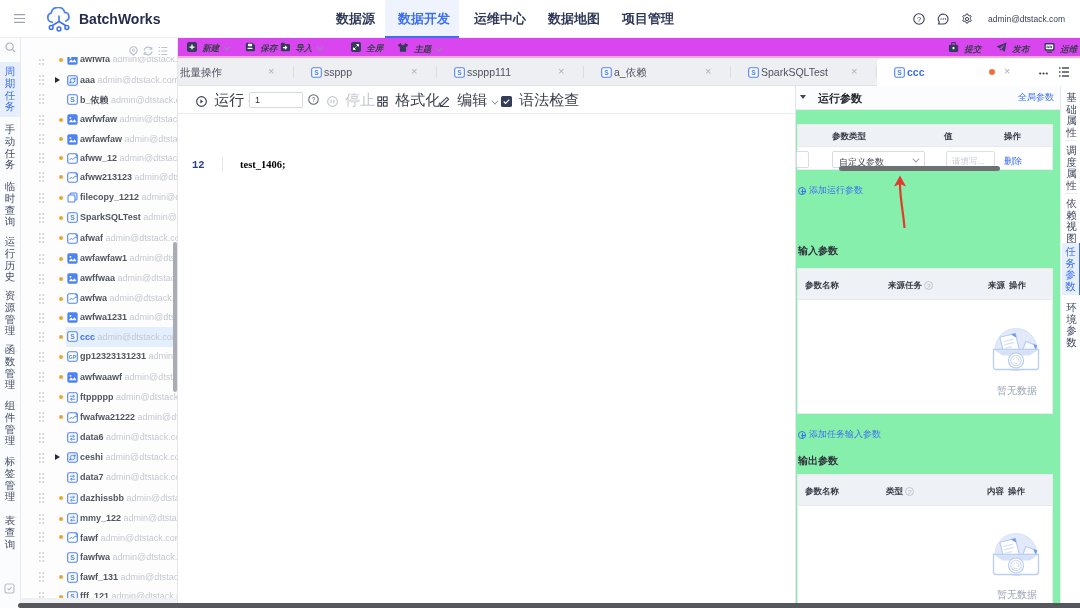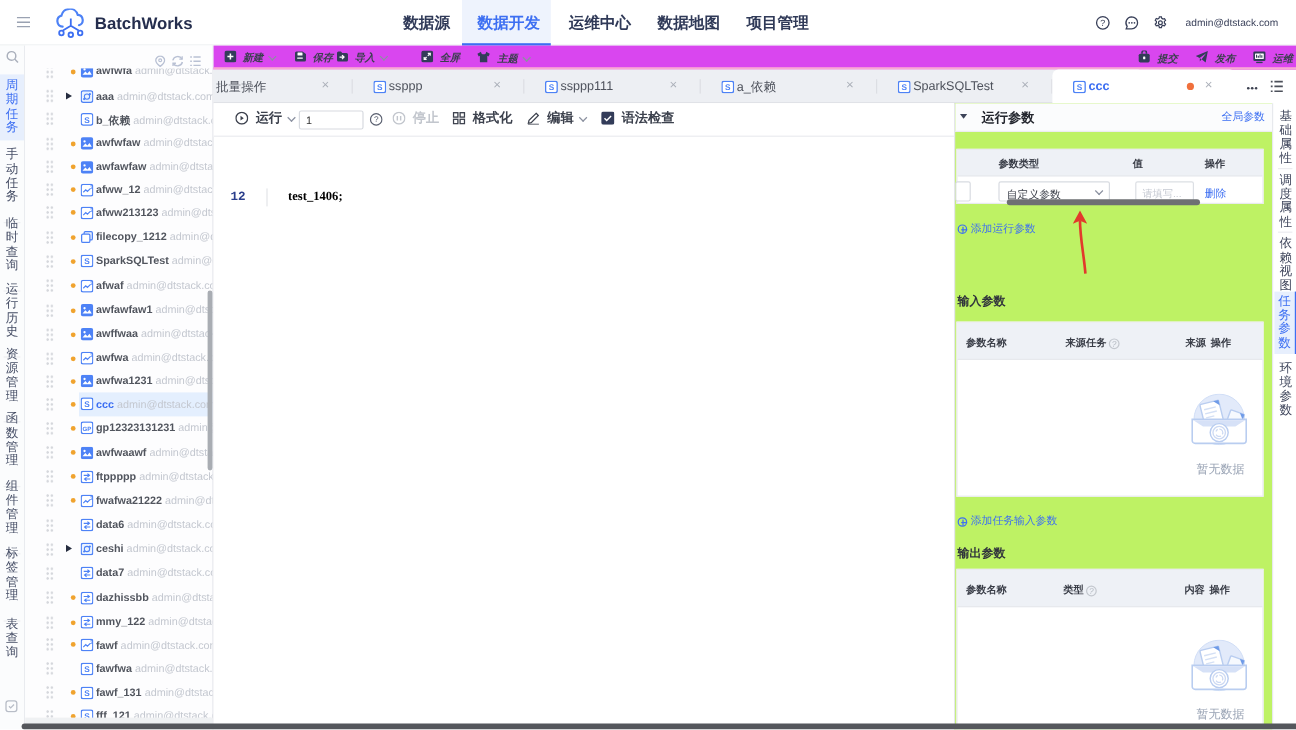--- a/index.html
+++ b/index.html
@@ -44,31 +44,31 @@
 #tabbar{left:178px;top:58px;width:771px;height:28px;background:#edeff3;border-bottom:1px solid #e0e2e7;}
 .tab{position:absolute;top:0;height:28px;font-size:10.5px;color:#4e525c;}
 .tab .tnm{position:absolute;top:8px;}
 .tab .tx{position:absolute;top:7px;font-size:11px;color:#aaafb8;}
 .tab .sep{position:absolute;right:0;top:8px;height:12px;width:1px;background:#dcdee3;}
 #tabccc{background:#fff;border-radius:5px 5px 0 0;}
 #tabccc .tnm{color:#3d6ff2;font-weight:700;}
 .odot2{position:absolute;width:6px;height:6px;border-radius:50%;background:#f0703c;}
 
 #etoolbar{left:178px;top:86px;width:617px;height:28px;background:#fff;border-bottom:1px solid #eaecef;}
-.etb{position:absolute;top:0;height:27px;line-height:27px;font-size:11px;color:#3c414d;font-weight:700;white-space:nowrap;}
+.etb{position:absolute;top:0;height:27px;line-height:27px;font-size:15px;color:#3c414d;font-weight:400;white-space:nowrap;}
 .etb svg{vertical-align:-2px;margin-right:3px;}
 .etb.dis{color:#c2c6cd;}
 #runbox{position:absolute;left:71px;top:6px;width:54px;height:16px;border:1px solid #d7dae0;border-radius:2px;background:#fff;font-size:9px;color:#333;padding:2px 5px;line-height:11px;}
 
 #editor{left:178px;top:114px;width:616px;height:489px;background:#fff;margin-top:42px;}
 #lnum{position:absolute;left:14px;top:3px;font-family:"Liberation Mono",monospace;font-size:10.5px;font-weight:700;color:#2b3f8c;}
 #code{position:absolute;left:62px;top:3px;font-family:Liberation Serif, serif;font-size:10.5px;font-weight:700;color:#000;}
 #indent{position:absolute;left:44px;top:1px;width:1px;height:15px;background:#e3e5e8;}
 
-#rpanel{left:795px;top:86px;width:265px;height:522px;background:#bef264;border-left:1px solid #e4e6ea;overflow:hidden;}
+#rpanel{left:795px;top:86px;width:265px;height:522px;background:#86efac;border-left:1px solid #e4e6ea;overflow:hidden;}
 .sechead{position:absolute;left:0;width:265px;height:24px;background:#fbfcfd;border-bottom:1px solid #ececef;}
 .sechead .cart{position:absolute;left:4px;top:9px;width:0;height:0;border-top:4.5px solid #3c4358;border-left:3.5px solid transparent;border-right:3.5px solid transparent;}
 .sechead .t{position:absolute;left:22px;top:5px;font-size:11px;font-weight:700;color:#23262e;}
 .bluelink{color:#3d6ff2;}
 .sechead .bluelink{color:#3d6ff2;}
 .ptable{position:absolute;left:1px;width:256px;background:#fff;border:1px solid #e9eaee;}
 .thead{position:absolute;left:0;top:0;width:100%;background:#eef1f6;border-bottom:1px solid #e7e9ed;}
 .th{position:absolute;font-size:8.5px;font-weight:700;color:#383c46;}
 .addlink{position:absolute;font-size:9px;color:#3d6ff2;}
 .addlink .pl{display:inline-block;width:8px;height:8px;border:1px solid #3d6ff2;border-radius:50%;position:relative;vertical-align:-1.5px;margin-right:3px;}

